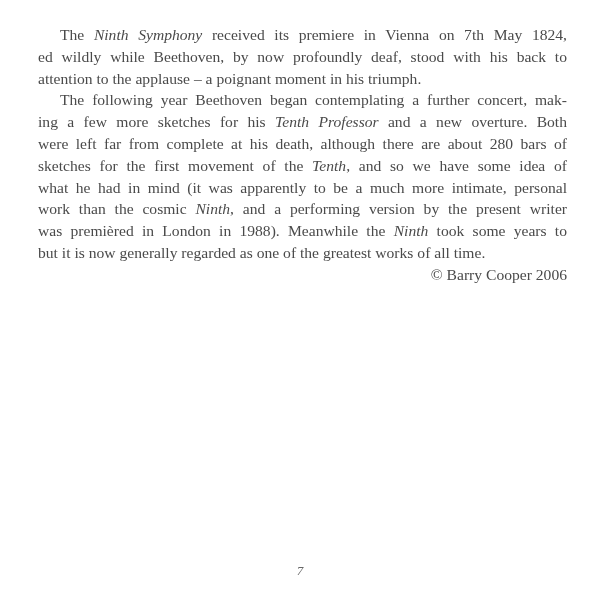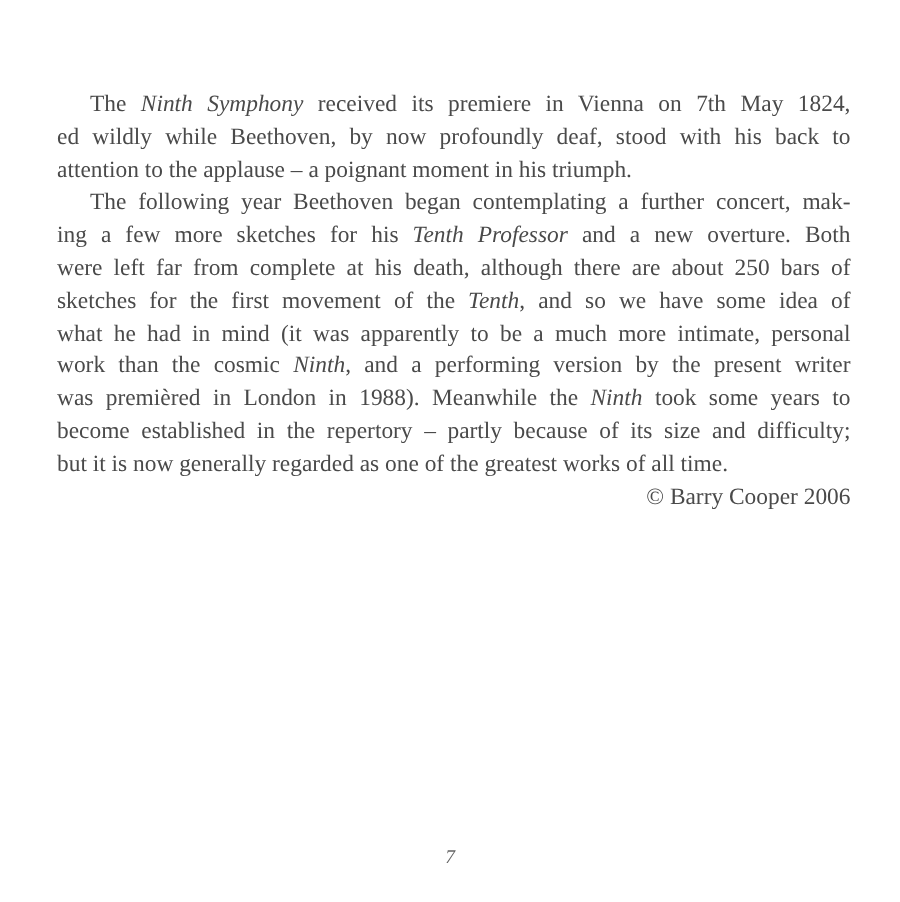--- a/index.html
+++ b/index.html
@@ -38,33 +38,32 @@
       font-size: 13px;
       font-style: italic;
       color: #666;
     }
   </style>
 </head>
 <body>
 
 <div class="page">
   <div id="paragraphs">
-      <div class="para-block" style="font-size: 15.6px; line-height: 21.8px; margin-top: 35px;">
+      <div class="para-block" style="font-size: 15.6px; line-height: 21.8px;">
         <span class="line first"><span>The </span><em>Ninth Symphony</em><span> received its premiere in Vienna on 7th May 1824,</span></span>
         <span class="line"><span>ed wildly while Beethoven, by now profoundly deaf, stood with his back to</span></span>
         <span class="line last"><span>attention to the applause – a poignant moment in his triumph.</span></span>
       </div>
       <div class="para-block" style="font-size: 15.6px; line-height: 21.8px;">
         <span class="line first"><span>The following year Beethoven began contemplating a further concert, mak-</span></span>
         <span class="line"><span>ing a few more sketches for his </span><em>Tenth Professor</em><span> and a new overture. Both</span></span>
-        <span class="line"><span>were left far from complete at his death, although there are about 250 bars of</span></span>
+        <span class="line"><span>were left far from complete at his death, although there are about 280 bars of</span></span>
         <span class="line"><span>sketches for the first movement of the </span><em>Tenth</em><span>, and so we have some idea of</span></span>
         <span class="line"><span>what he had in mind (it was apparently to be a much more intimate, personal</span></span>
         <span class="line"><span>work than the cosmic </span><em>Ninth</em><span>, and a performing version by the present writer</span></span>
         <span class="line"><span>was premièred in London in 1988). Meanwhile the </span><em>Ninth</em><span> took some years to</span></span>
-        <span class="line"><span>become established in the repertory – partly because of its size and difficulty;</span></span>
         <span class="line last"><span>but it is now generally regarded as one of the greatest works of all time.</span></span>
       </div>
     </div>
   <div class="sig">© Barry Cooper 2006</div>
 </div>
 
 <div class="page-number">7</div>
 
 </body></html>

